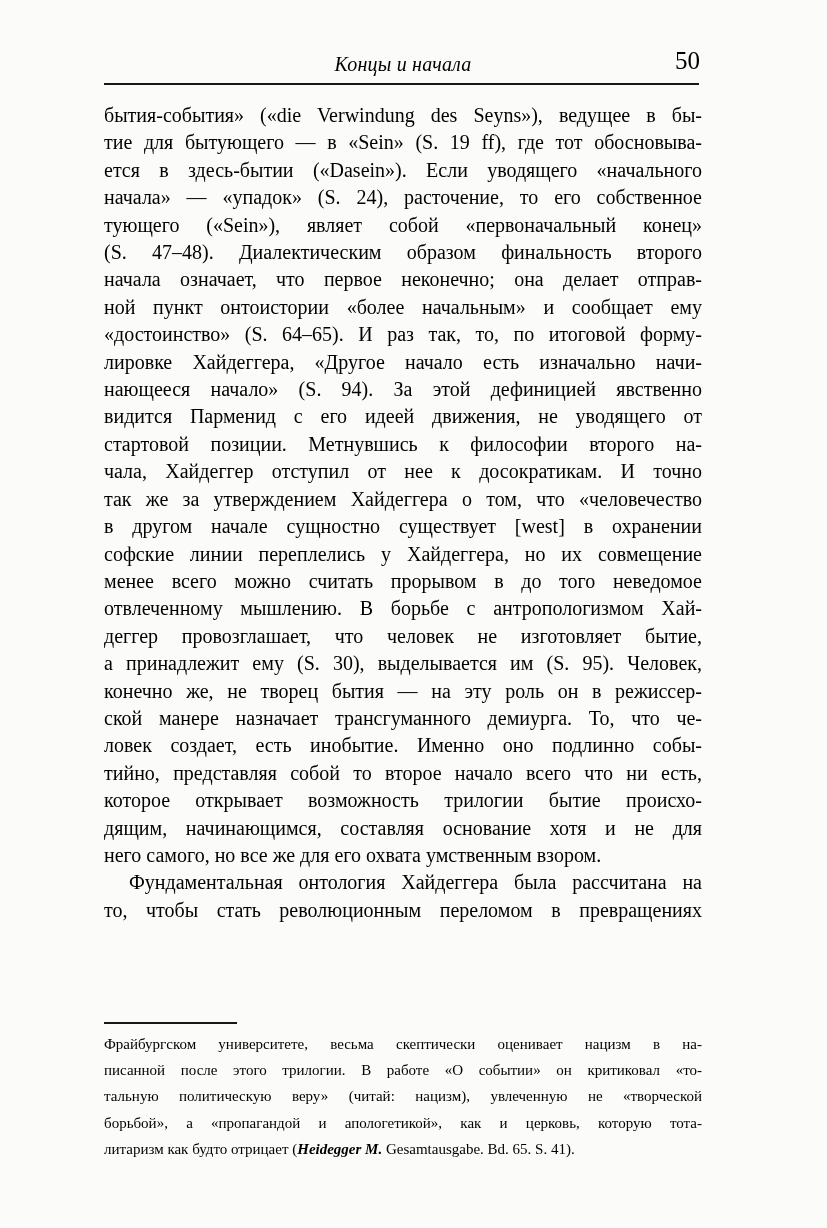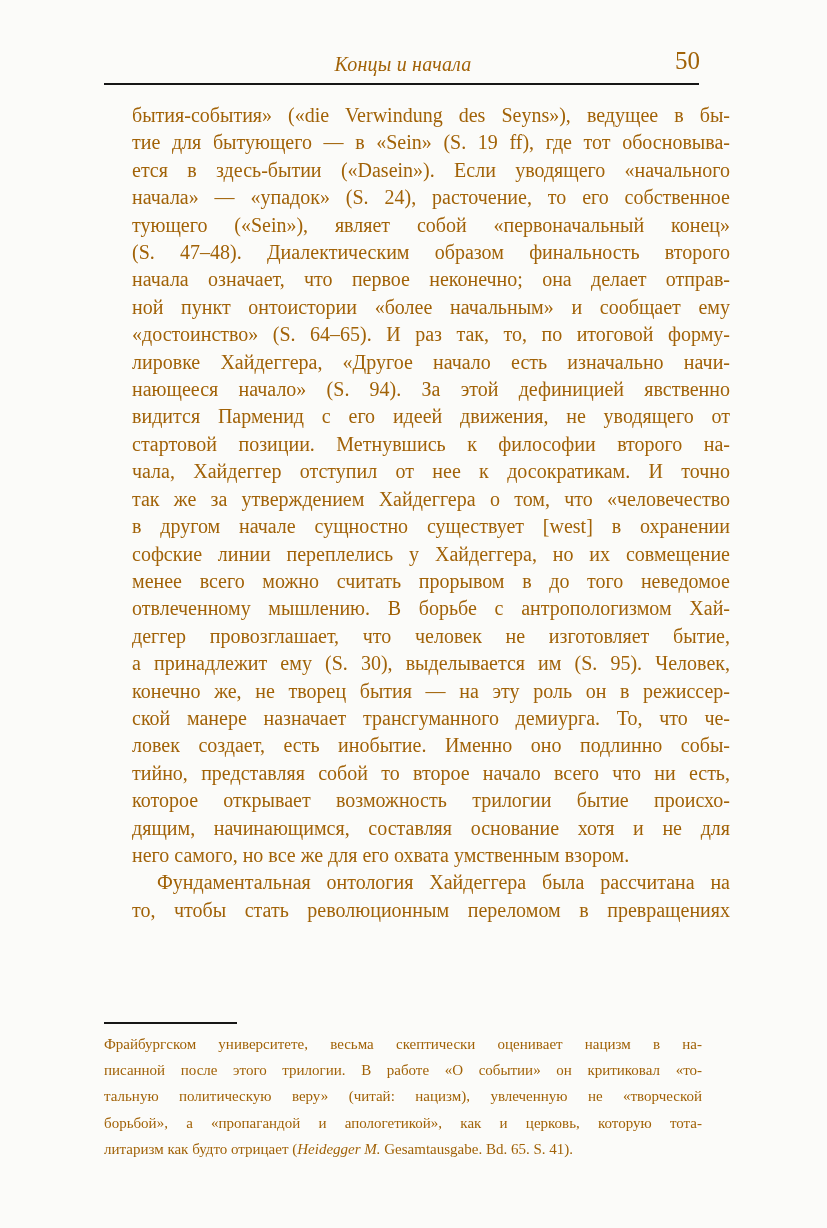--- a/index.html
+++ b/index.html
@@ -6,21 +6,21 @@
     margin: 0;
     padding: 0;
     background: #fbfbf9;
   }
   .page {
     position: relative;
     width: 827px;
     height: 1228px;
     background: #fbfbf9;
     font-family: "Liberation Serif", "DejaVu Serif", serif;
-    color: #a16207;
+    color: #000000;
     overflow: hidden;
   }
   .header {
     position: absolute;
     top: 48px;
     left: 104px;
     width: 598px;
     height: 34px;
   }
   .running-title {
@@ -48,21 +48,20 @@
     width: 595px;
     height: 0;
     border-top: 2px solid #161616;
   }
   .body-text {
     position: absolute;
     top: 102px;
     left: 104px;
     width: 598px;
     font-size: 20px;
-    margin-left: 28px;
   }
   .line {
     line-height: 27.4px;
     text-align: justify;
     text-align-last: justify;
     white-space: normal;
     hyphens: none;
   }
   .line.para-last {
     text-align-last: left;
@@ -89,20 +88,21 @@
     line-height: 26.2px;
     text-align: justify;
     text-align-last: justify;
     hyphens: none;
   }
   .fn-line.para-last {
     text-align-last: left;
   }
   .it {
     font-style: italic;
+    font-weight: bold;
   }
 </style>
 </head>
 <body>
 
 <div class="page">
   <div class="header">
     <div class="running-title">Концы и начала</div>
     <div class="page-number">50</div>
   </div>

